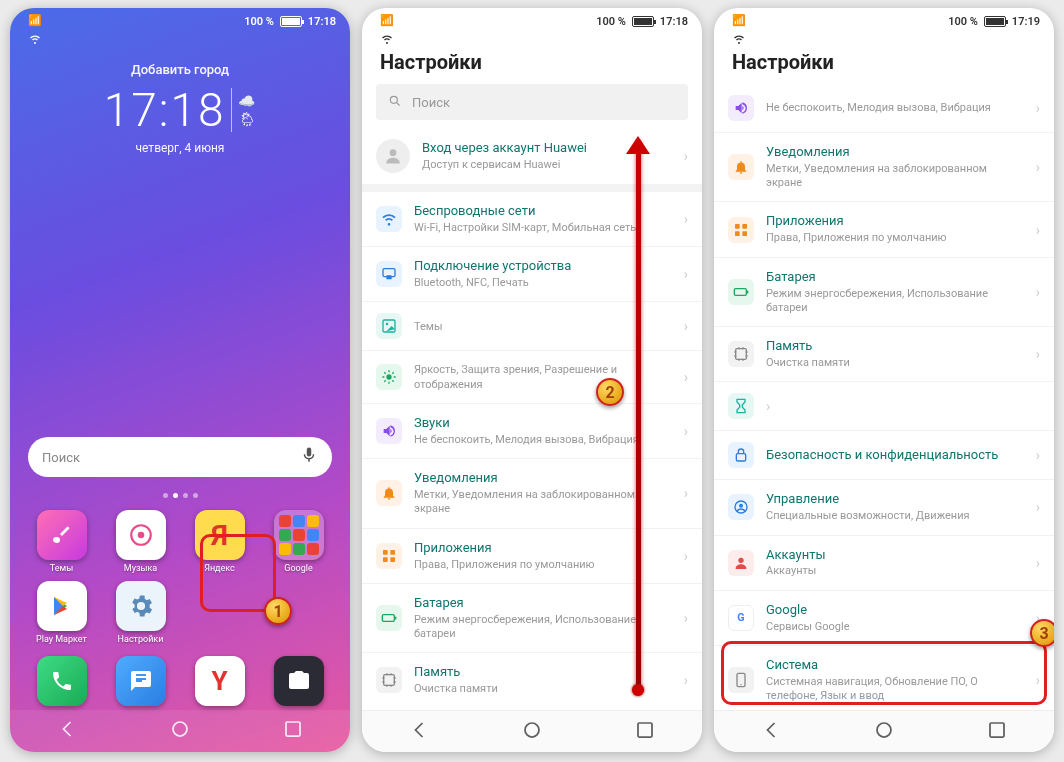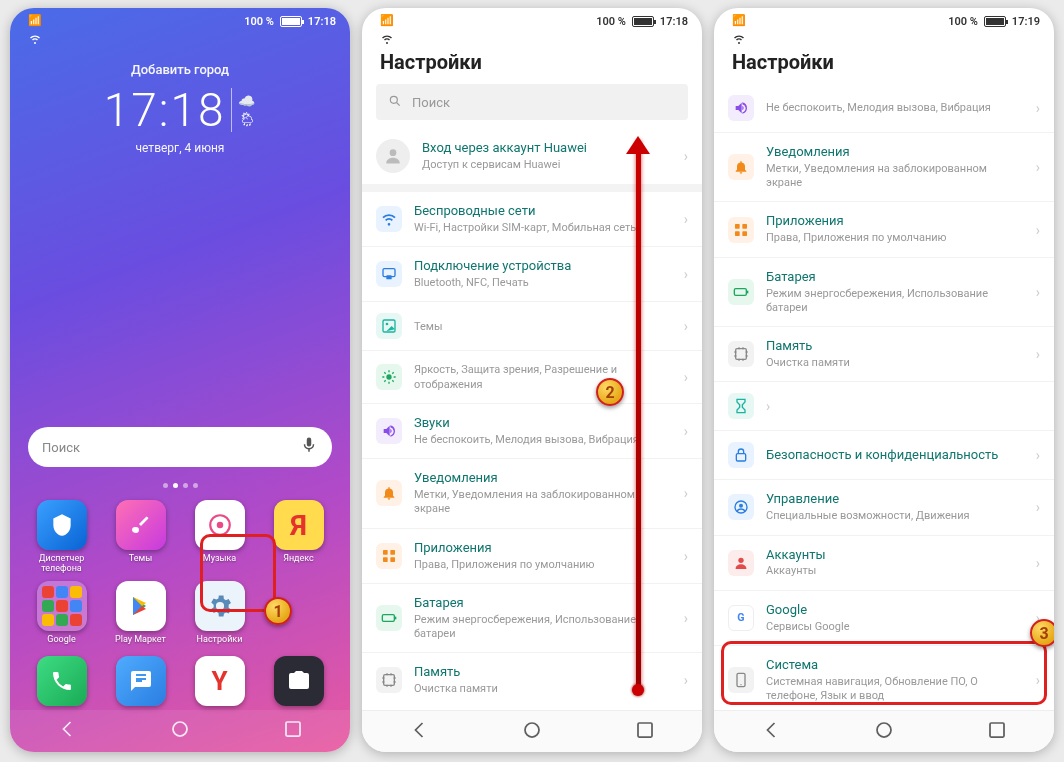--- a/index.html
+++ b/index.html
@@ -101,28 +101,20 @@
           </svg></span>
     </div>
     <div class="dots">
       <span class="dot"></span>
         <span class="dot active"></span>
         <span class="dot"></span>
         <span class="dot"></span>
     </div>
     <div class="grid">
       <div class="app">
-          <div class="app-ic" style="background:linear-gradient(135deg,#3aa0ff,#0863d4)">
-            <svg width="26" height="26" viewBox="0 0 24 24" fill="#fff">
-              <path d="M12 2L4 6v6c0 5 3.4 9.5 8 10 4.6-.5 8-5 8-10V6l-8-4z"></path>
-            </svg>
-          </div>
-          <div class="app-lbl">Диспетчер телефона</div>
-        </div>
-      <div class="app">
           <div class="app-ic" style="background:linear-gradient(135deg,#ff6fb5,#c73adf)">
             <svg width="24" height="24" viewBox="0 0 24 24" fill="#fff">
               <path d="M7 14a3 3 0 013 3c0 1.7-1.3 3-3 3s-4-1-4-3c0-1.7 1.3-3 3-3h1zm10.7-9.7a1 1 0 011.4 1.4L12 13l-2-2 7.7-7.7z"></path>
             </svg>
           </div>
           <div class="app-lbl">Темы</div>
         </div>
       <div class="app">
           <div class="app-ic" style="background:#fff">
             <svg width="26" height="26" viewBox="0 0 24 24">

